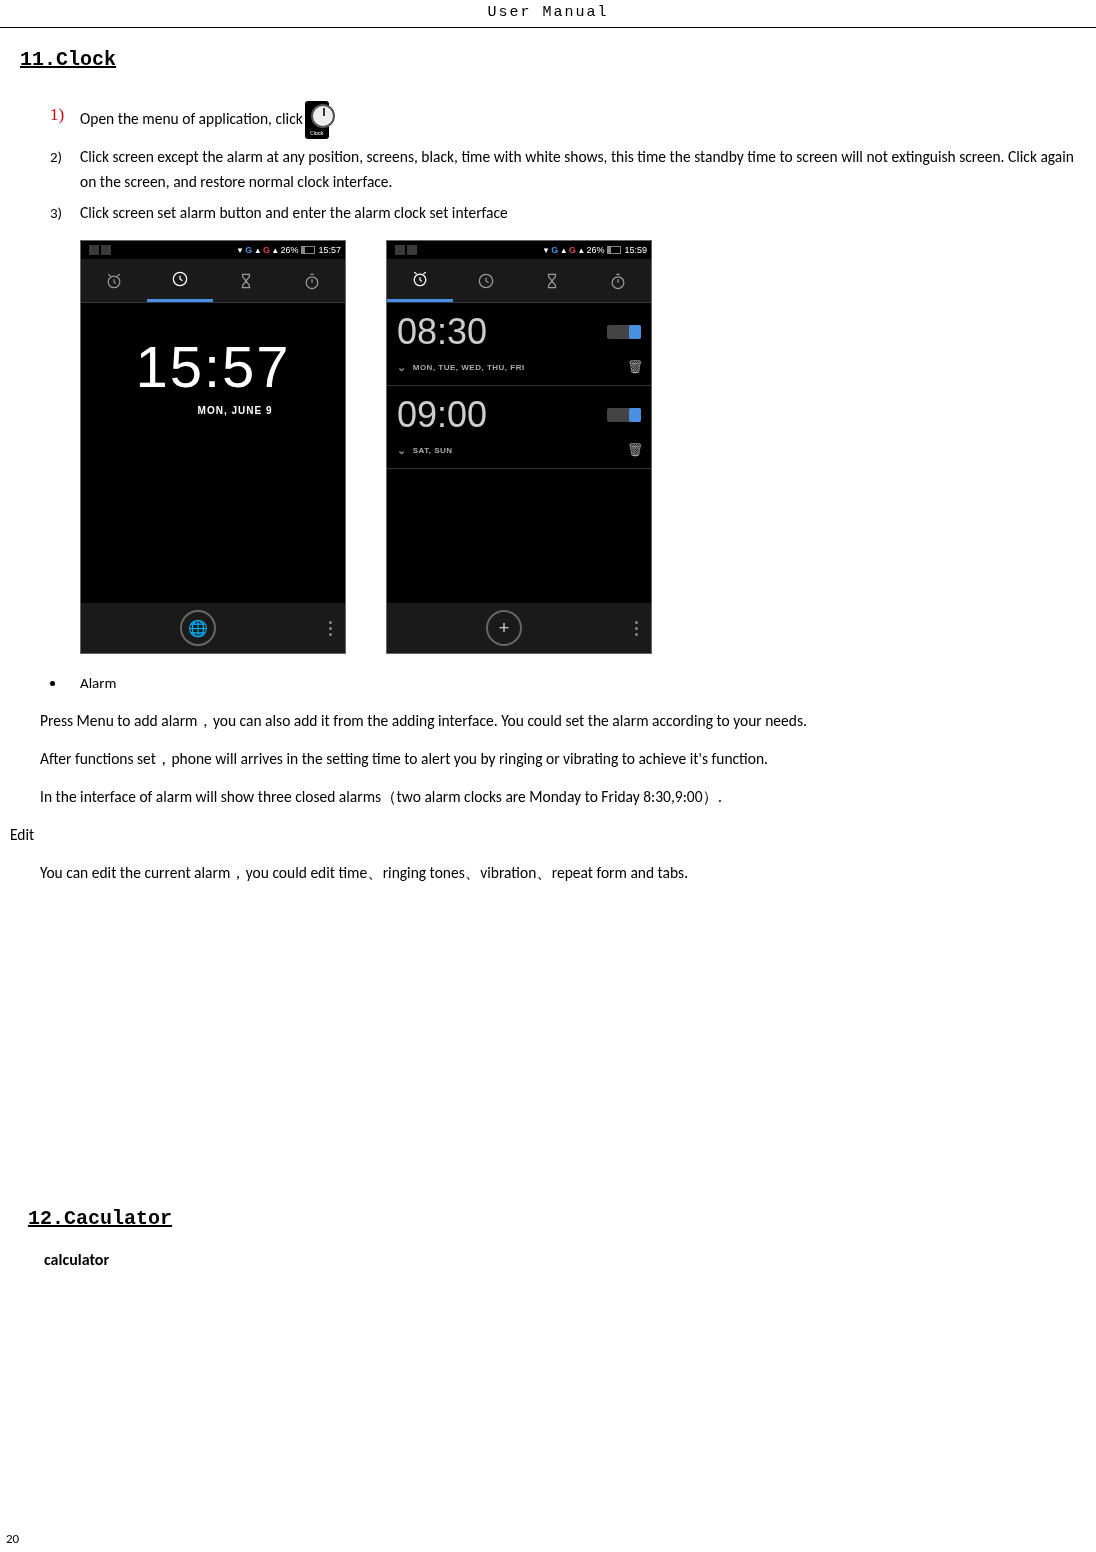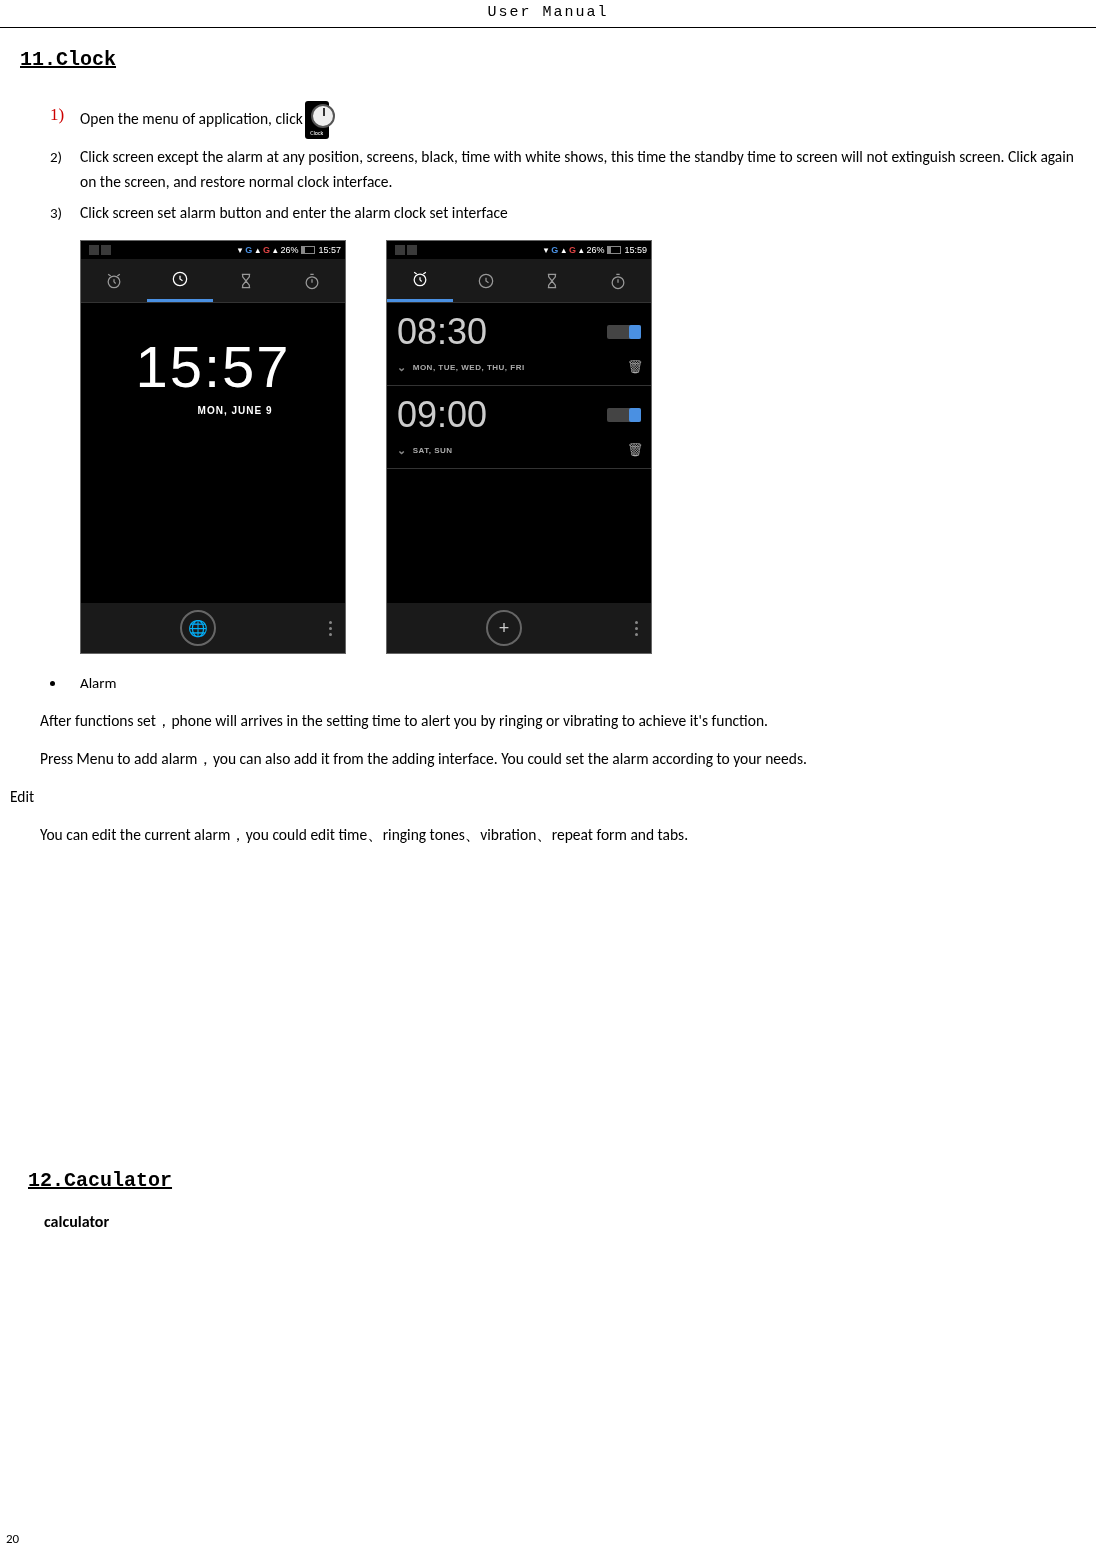--- a/index.html
+++ b/index.html
@@ -467,22 +467,23 @@
         </div>
       </div>
     </div>
   </div>
 
   <div class="bullet-item">
     <div class="bullet-dot"></div>
     <div>Alarm</div>
   </div>
 
+  <div class="para">Press Menu to add alarm，you can also add it from the adding interface. You could set the alarm according to your needs.</div>
   <div class="para">After functions set，phone will arrives in the setting time to alert you by ringing or vibrating to achieve it's function.</div>
-  <div class="para">Press Menu to add alarm，you can also add it from the adding interface. You could set the alarm according to your needs.</div>
+  <div class="para">In the interface of alarm will show three closed alarms（two alarm clocks are Monday to Friday 8:30,9:00）.</div>
   <div class="para noindent">Edit</div>
   <div class="para">You can edit the current alarm，you could edit time、ringing tones、vibration、repeat form and tabs.</div>
 
   <div style="height: 280px;"></div>
 
   <div class="section-title2">12.Caculator</div>
   <div class="subtitle">calculator</div>
 </div>
 
 <div class="page-num">20</div>

